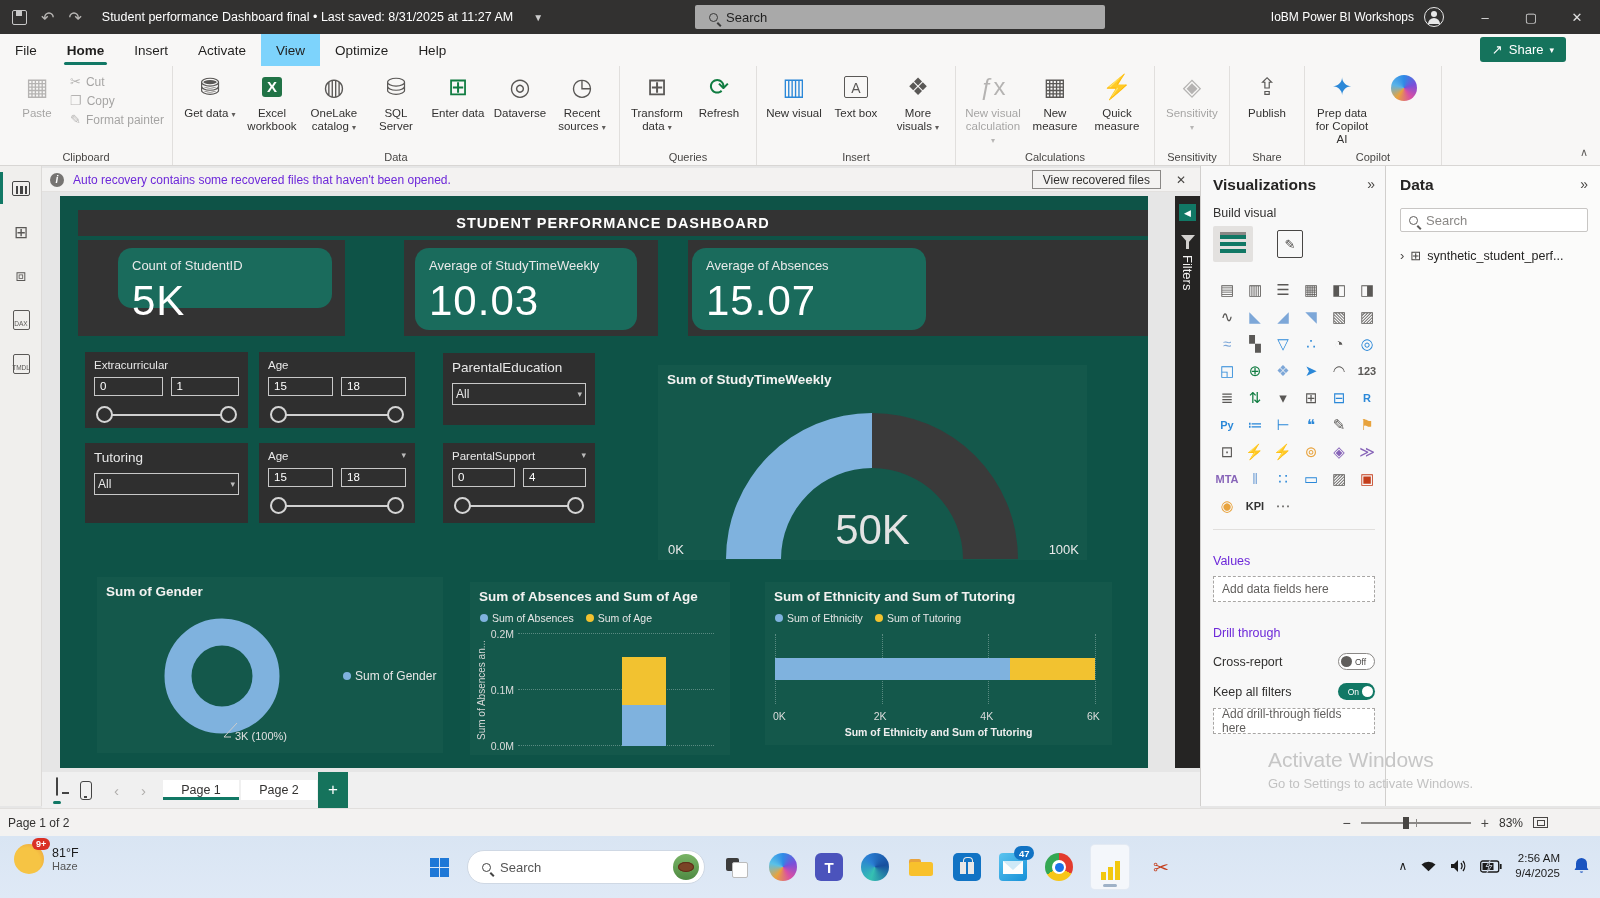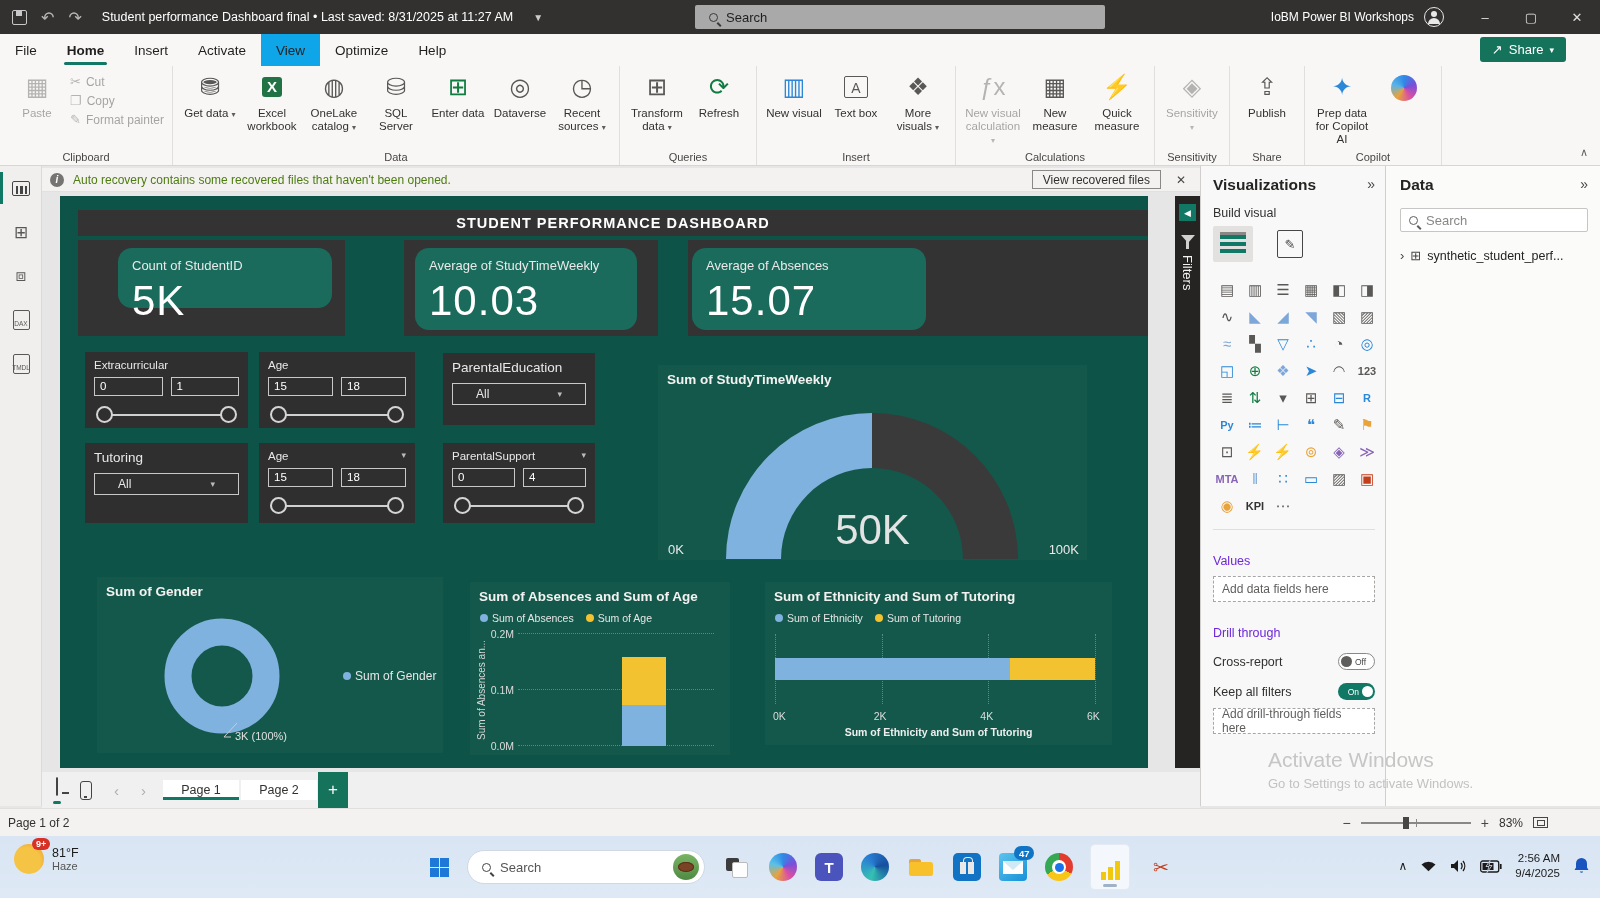--- a/index.html
+++ b/index.html
@@ -22,21 +22,21 @@
   .avatar { width:20px; height:20px; border:1.6px solid #e8e8e8; border-radius:50%; position:relative; margin-right:18px; }
   .avatar:before { content:""; position:absolute; left:5.5px; top:3px; width:6px; height:6px; border-radius:50%; background:#e8e8e8; }
   .avatar:after { content:""; position:absolute; left:2.5px; top:10px; width:12px; height:6px; border-radius:6px 6px 0 0; background:#e8e8e8; }
   .winbtn { width:46px; height:34px; display:flex; align-items:center; justify-content:center; font-size:13px; color:#e0e0e0; }
 
   
   .menubar { position:absolute; left:0; top:34px; width:1600px; height:32px; background:#f8f7f6; display:flex; align-items:stretch; }
   .menu-item { padding:0 15px; display:flex; align-items:center; font-size:13.5px; color:#201f1e; position:relative; }
   .menu-item.active { font-weight:bold; }
   .menu-item.active:after { content:""; position:absolute; left:12px; right:12px; bottom:1px; height:3px; background:#117865; border-radius:2px; }
-  .menu-item.pressed { background:#0ea5e9; }
+  .menu-item.pressed { background:#7dd3fc; }
   .share-btn { position:absolute; right:34px; top:3px; height:25px; background:#15735c; color:#fff; border-radius:3px; display:flex; align-items:center; gap:6px; padding:0 12px; font-size:13px; }
 
   
   .ribbon { position:absolute; left:0; top:66px; width:1600px; height:100px; background:#f8f7f6; border-bottom:1px solid #d8d6d4; display:flex; }
   .rib-group { position:relative; border-right:1px solid #e1dfdd; padding:4px 8px 18px 8px; display:flex; }
   .rib-btns { display:flex; align-items:flex-start; gap:4px; }
   .rib-big { width:58px; min-height:72px; display:flex; flex-direction:column; align-items:center; text-align:center; padding-top:2px; }
   .ric { font-size:24px; line-height:30px; height:32px; color:#5a5856; }
   .rlbl { font-size:11.5px; color:#323130; line-height:13px; margin-top:3px; }
   .dd { font-size:8px; color:#605e5c; }
@@ -50,21 +50,21 @@
   .g-green { color:#107c41 !important; }
   .g-blue { color:#2b88d8 !important; }
   .g-yellow { color:#e8a33d !important; }
   .g-boxed { display:block; width:24px; height:22px; line-height:22px; border:1.5px solid #5a5856; border-radius:2px; font-size:14px !important; margin:4px auto 6px; }
   .g-copilot { display:block; width:26px; height:26px; border-radius:50%; margin:3px auto 3px; background:conic-gradient(#2e8ae6,#7a4fd9,#d94fa4,#e8a33d,#59b3e8,#2e8ae6); }
   .rib-collapse { position:absolute; right:12px; bottom:6px; font-size:11px; color:#605e5c; }
 
   
   .notif { position:absolute; left:42px; top:168px; width:1158px; height:24px; background:#f3f2f1; display:flex; align-items:center; gap:9px; padding:0 8px; border-bottom:1px solid #e3e1df; }
   .info-ic { width:14px; height:14px; border-radius:50%; background:#767472; color:#fff; font-size:10px; font-style:italic; font-weight:bold; display:flex; align-items:center; justify-content:center; }
-  .notif-text { font-size:12px; color:#4d7c0f; }
+  .notif-text { font-size:12px; color:#6d28d9; }
   .notif-sp { flex:1; }
   .notif-btn { border:1px solid #8a8886; background:transparent; font-size:12px; color:#323130; padding:1px 10px; height:19px; font-family:inherit; }
   .notif-x { font-size:12px; color:#484644; padding:0 6px; }
 
   
   .rail { position:absolute; left:0; top:166px; width:42px; height:640px; background:#f0efed; border-right:1px solid #dcdad8; }
   .rail-item { width:42px; height:44px; display:flex; align-items:center; justify-content:center; position:relative; color:#5a5856; }
   .rail-item.active:before { content:""; position:absolute; left:0; top:6px; bottom:6px; width:3px; background:#117865; }
   .rv-bars { width:18px; height:15px; border:1.6px solid #444; border-radius:2px; position:relative; background:linear-gradient(90deg,transparent 3px,#444 3px,#444 5.5px,transparent 5.5px,transparent 7.5px,#444 7.5px,#444 10px,transparent 10px,transparent 12px,#444 12px,#444 14.5px,transparent 14.5px); background-size:18px 8px; background-position:0 4px; background-repeat:no-repeat; }
   .rail-glyph { font-size:17px; }
@@ -86,21 +86,21 @@
   .sl4{left:199px;top:247px;width:156px;height:80px;} .sl5{left:383px;top:247px;width:152px;height:80px;}
   .sl-title { font-size:11.5px; display:flex; justify-content:space-between; }
   .sl-title.big { font-size:13.5px; }
   .sl-chev { color:#bbb; font-size:9px; }
   .sl-inputs { display:flex; gap:8px; margin-top:6px; }
   .sl-input { flex:1; height:19px; border:1px solid #c8c8c8; font-size:11.5px; padding:2px 5px; color:#fff; }
   .sl-slider { position:relative; height:22px; margin-top:8px; }
   .sl-line { position:absolute; left:8px; right:8px; top:10px; height:2px; background:#d0d0d0; }
   .sl-h { position:absolute; top:2px; width:17px; height:17px; border:2px solid #d5d5d5; border-radius:50%; background:#2f2f2f; }
   .sl-h.l { left:2px; } .sl-h.r { right:2px; }
-  .sl-drop { height:22px; border:1px solid #c8c8c8; margin-top:8px; display:flex; align-items:center; justify-content:space-between; padding:0 23px; font-size:12px; }
+  .sl-drop { height:22px; border:1px solid #c8c8c8; margin-top:8px; display:flex; align-items:center; justify-content:space-between; padding:0 3px; font-size:12px; }
 
   
   .visual { position:absolute; background:#14584b; }
   .vis-title { position:absolute; left:9px; top:7px; font-size:13.5px; color:#f3f2f1; font-weight:bold; }
   .gauge-panel { left:598px; top:169px; width:429px; height:195px; background:#14584b; }
   .gauge-lab { position:absolute; bottom:3px; font-size:13px; color:#eaeaea; }
   .gauge-val { position:absolute; bottom:6px; left:0; right:0; text-align:center; font-size:42px; color:#e3e3e3; font-weight:300; }
   .donut-panel { left:37px; top:381px; width:346px; height:176px; }
   .legend { display:flex; gap:12px; align-items:center; }
   .leg-item { display:flex; gap:4px; align-items:center; font-size:10.5px; color:#e6e6e6; }

